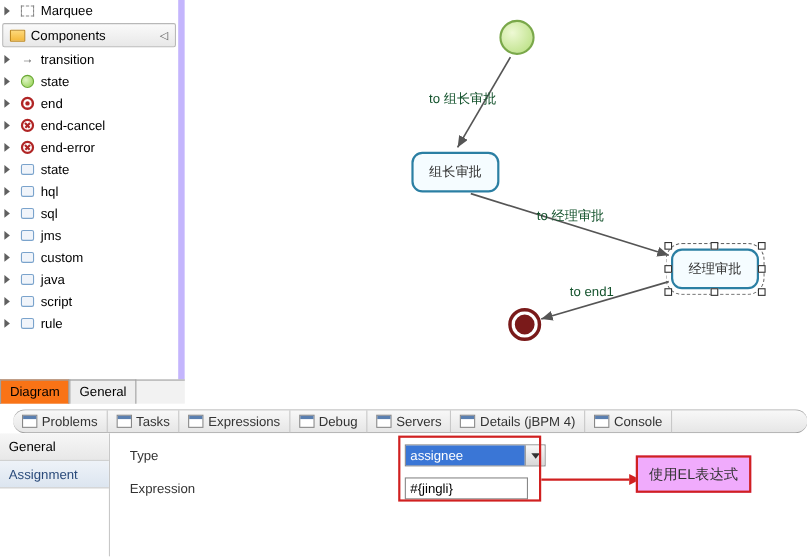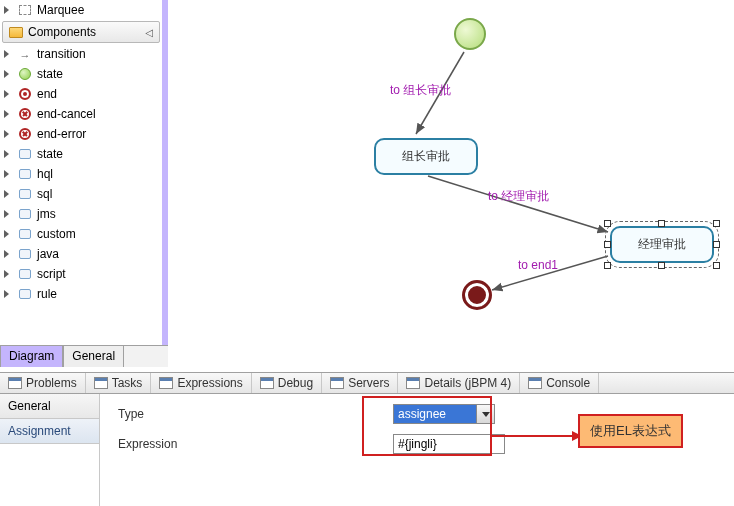--- a/index.html
+++ b/index.html
@@ -18,53 +18,53 @@
 .ico-circle.green { background: radial-gradient(circle at 35% 35%, #dff5c4, #8fcf4a); border: 1px solid #6aa835; }
 .ico-circle.red { background: #fff; border: 2px solid #b02525; box-shadow: inset 0 0 0 2px #fff, inset 0 0 0 5px #b02525; }
 .ico-circle.red-x { background: #fff; border: 2px solid #b02525; position: relative; }
 .ico-circle.red-x::before, .ico-circle.red-x::after { content: ""; position: absolute; left: 1px; top: 3px; width: 6px; height: 1.5px; background: #b02525; }
 .ico-circle.red-x::before { transform: rotate(45deg); }
 .ico-circle.red-x::after { transform: rotate(-45deg); }
 .ico-sq { width: 12px; height: 10px; background: #f0f4fa; border: 1px solid #7aa3cc; border-radius: 2px; }
 .ico-marquee { width: 12px; height: 10px; border: 1px dashed #888; }
 
 .canvas { position: absolute; left: 168px; top: 0; right: 0; height: 345px; background: #fff; }
-.node { position: absolute; border: 2px solid #2b7fa3; border-radius: 10px; background: #f5fcff; padding: 8px 26px; text-align: center; color: #333; }
+.node { position: absolute; border: 2px solid #2b7fa3; border-radius: 10px; background: #f5fcff; padding: 8px 14px; text-align: center; color: #333; }
 .node.selected { outline: 1px dashed #666; outline-offset: 4px; }
 .handle { position: absolute; width: 7px; height: 7px; background: #fff; border: 1px solid #333; }
 .start-node { position: absolute; width: 32px; height: 32px; border-radius: 50%; background: radial-gradient(circle at 35% 35%, #eef9d4, #b4dd7a); border: 2px solid #7aa84a; }
 .end-node { position: absolute; width: 30px; height: 30px; border-radius: 50%; background: #fff; border: 3px solid #7a1a1a; box-shadow: inset 0 0 0 3px #fff, inset 0 0 0 12px #7a1a1a; }
-.edge-label { position: absolute; color: #a21caf; font-size: 12px; }
+.edge-label { position: absolute; color: #14532d; font-size: 12px; }
 svg.wires { position: absolute; left: 0; top: 0; width: 100%; height: 100%; pointer-events: none; }
 
 .editor-tabs { position: absolute; left: 0; top: 345px; width: 168px; height: 22px; display: flex; border-top: 1px solid #a0a0a0; background: #f2f2f2; }
-.editor-tabs .etab { padding: 3px 8px; border: 1px solid #a0a0a0; border-bottom: none; background: #c4b5fd; margin-top: -1px; }
+.editor-tabs .etab { padding: 3px 8px; border: 1px solid #a0a0a0; border-bottom: none; background: #f97316; margin-top: -1px; }
 .editor-tabs .etab.inactive { background: #eee; }
 
-.views { position: absolute; left: 0; top: 372px; right: 0; height: 22px; background: linear-gradient(#f8f8f8,#e6e6e6); border-top: 1px solid #a0a0a0; border-bottom: 1px solid #a0a0a0; display: flex; align-items: stretch; }
+.views { position: absolute; left: 12px; top: 372px; right: 0; height: 22px; background: linear-gradient(#f8f8f8,#e6e6e6); border-top: 1px solid #a0a0a0; border-bottom: 1px solid #a0a0a0; display: flex; align-items: stretch; border-radius: 11px; }
 .vtab { display: flex; align-items: center; gap: 4px; padding: 0 8px; border-right: 1px solid #c8c8c8; color: #333; cursor: default; }
 .vtab.active { background: #fff; border-top: 1px solid #a0a0a0; margin-top: -1px; }
 .vico { width: 14px; height: 12px; border: 1px solid #888; background: #fff; position: relative; }
 .vico::after { content: ""; position: absolute; left: 0; right: 0; top: 0; height: 3px; background: #5a7fb0; }
 .vtab .close { margin-left: 3px; color: #888; font-size: 11px; }
 
 .props { position: absolute; left: 0; top: 394px; right: 0; bottom: 0; display: flex; background: #fff; }
 .props-side { width: 100px; border-right: 1px solid #c8c8c8; }
 .ptab { padding: 5px 8px; border-bottom: 1px solid #c8c8c8; background: linear-gradient(#f6f6f6,#e8e8e8); }
 .ptab.active { background: linear-gradient(#eef2f8,#dce5f0); font-weight: normal; color: #2a4a7a; }
 .props-main { flex: 1; padding: 10px 18px; position: relative; }
-.prow { display: flex; align-items: center; margin-bottom: 10px; gap: 25px; }
+.prow { display: flex; align-items: center; margin-bottom: 10px; }
 .prow .label { width: 250px; color: #333; }
-.combo { width: 102px; height: 20px; border: 1px solid #888; display: flex; justify-content: flex-end; }
+.combo { width: 128px; height: 20px; border: 1px solid #888; display: flex; justify-content: flex-end; }
 .combo .val { flex: 1; background: #3a76d6; color: #fff; padding: 2px 4px; }
 .combo .btn { width: 18px; border-left: 1px solid #888; background: linear-gradient(#f8f8f8,#d8d8d8); display: flex; align-items: center; justify-content: center; }
 .combo .btn::after { content: ""; border-left: 4px solid transparent; border-right: 4px solid transparent; border-top: 5px solid #333; }
 .textin { width: 112px; height: 20px; border: 1px solid #888; padding: 2px 4px; background: #fff; }
 .redbox { position: absolute; border: 2px solid #d02020; pointer-events: none; }
-.callout { position: absolute; background: #fdba74; border: 2px solid #d02020; padding: 6px 10px; font-size: 13px; color: #333; }
+.callout { position: absolute; background: #f0abfc; border: 2px solid #d02020; padding: 6px 10px; font-size: 13px; color: #333; }
 </style>
 </head>
 <body>
 
 <div class="palette">
   <div class="palette-item">
     <span class="tree-arrow right"></span>
     <span class="ico">
         <span class="ico-marquee"></span>
       </span>

